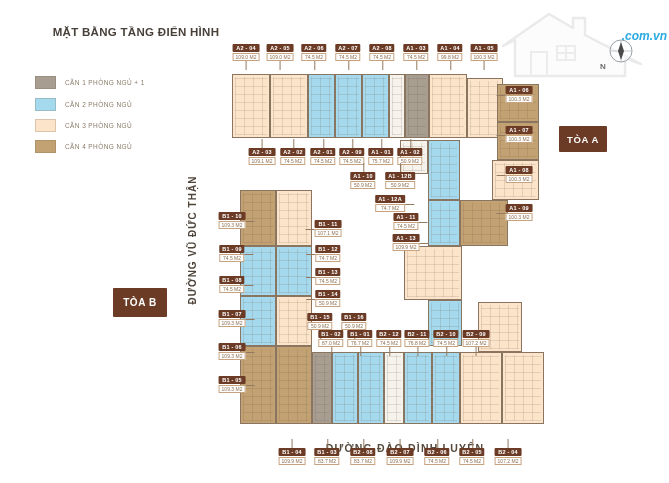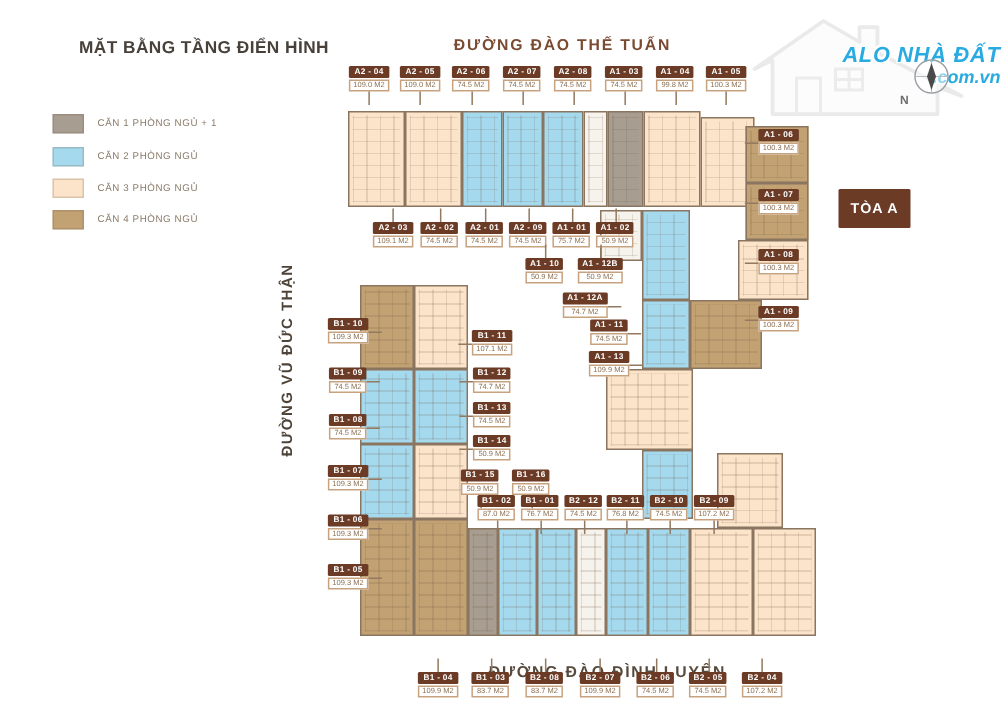--- a/index.html
+++ b/index.html
@@ -56,21 +56,20 @@
 </head>
 <body>
 
 <div id="stage">
 
   <svg class="watermark" width="150" height="80" viewBox="0 0 150 80">
     <path d="M18 74 V38 L6 44 L52 12 L76 26 V16 H88 V33 L144 62 L128 56 V74 Z" fill="#fbfbfb" stroke="#d9d9d9" stroke-width="2.5" stroke-linejoin="round"></path>
     <path d="M34 74 V50 H50 V74 M60 44 H78 V58 H60 Z M69 44 V58 M60 51 H78" fill="none" stroke="#dddddd" stroke-width="2"></path>
   </svg>
   <div class="logo" style="color: rgb(41, 171, 226);">
-    <div class="l1">ALO NHÀ ĐẤT</div>
     <div class="l2">.com.vn</div>
   </div>
   <svg class="compass" width="28" height="28" viewBox="0 0 28 28">
     <circle cx="14" cy="14" r="11" fill="rgba(255,255,255,.5)" stroke="#9aa0a6" stroke-width="1"></circle>
     <path d="M14 3 V25 M3 14 H25" stroke="#b9bdc2" stroke-width=".8"></path>
     <path d="M14 5 L17 14 L14 23 L11 14 Z" fill="#4a4a4a"></path>
   </svg>
   <div class="compass-n">N</div>
 
   <div class="title">MẶT BẰNG TẦNG ĐIỂN HÌNH</div>
@@ -85,25 +84,25 @@
   </div>
   <div class="legend-row" style="top:118px">
     <span class="swatch" style="background: rgb(251, 228, 201);"></span>
     <span class="legend-label">CĂN 3 PHÒNG NGỦ</span>
   </div>
   <div class="legend-row" style="top:139px">
     <span class="swatch" style="background: rgb(194, 161, 115);"></span>
     <span class="legend-label">CĂN 4 PHÒNG NGỦ</span>
   </div>
 
-  <div class="street street-top">ĐƯỜNG ĐÀO THẾ TUẤN</div>
   <div class="street street-left">ĐƯỜNG VŨ ĐỨC THẬN</div>
   <div class="street street-bottom">ĐƯỜNG ĐÀO ĐÌNH LUYỆN</div>
 
   <div class="tower tower-a">TÒA A</div>
+  <div class="tower tower-b">TÒA B</div>
 
   <div id="plan">
       <div class="block" style="left: 232px; top: 74px; width: 38px; height: 64px; background: rgb(251, 228, 201);"></div>
       <div class="block" style="left: 270px; top: 74px; width: 38px; height: 64px; background: rgb(251, 228, 201);"></div>
       <div class="block" style="left: 308px; top: 74px; width: 27px; height: 64px; background: rgb(165, 217, 238);"></div>
       <div class="block" style="left: 335px; top: 74px; width: 27px; height: 64px; background: rgb(165, 217, 238);"></div>
       <div class="block" style="left: 362px; top: 74px; width: 27px; height: 64px; background: rgb(165, 217, 238);"></div>
       <div class="block" style="left: 389px; top: 74px; width: 16px; height: 64px; background: rgb(246, 242, 236);"></div>
       <div class="block" style="left: 405px; top: 74px; width: 24px; height: 64px; background: rgb(167, 157, 144);"></div>
       <div class="block" style="left: 429px; top: 74px; width: 38px; height: 64px; background: rgb(251, 228, 201);"></div>

